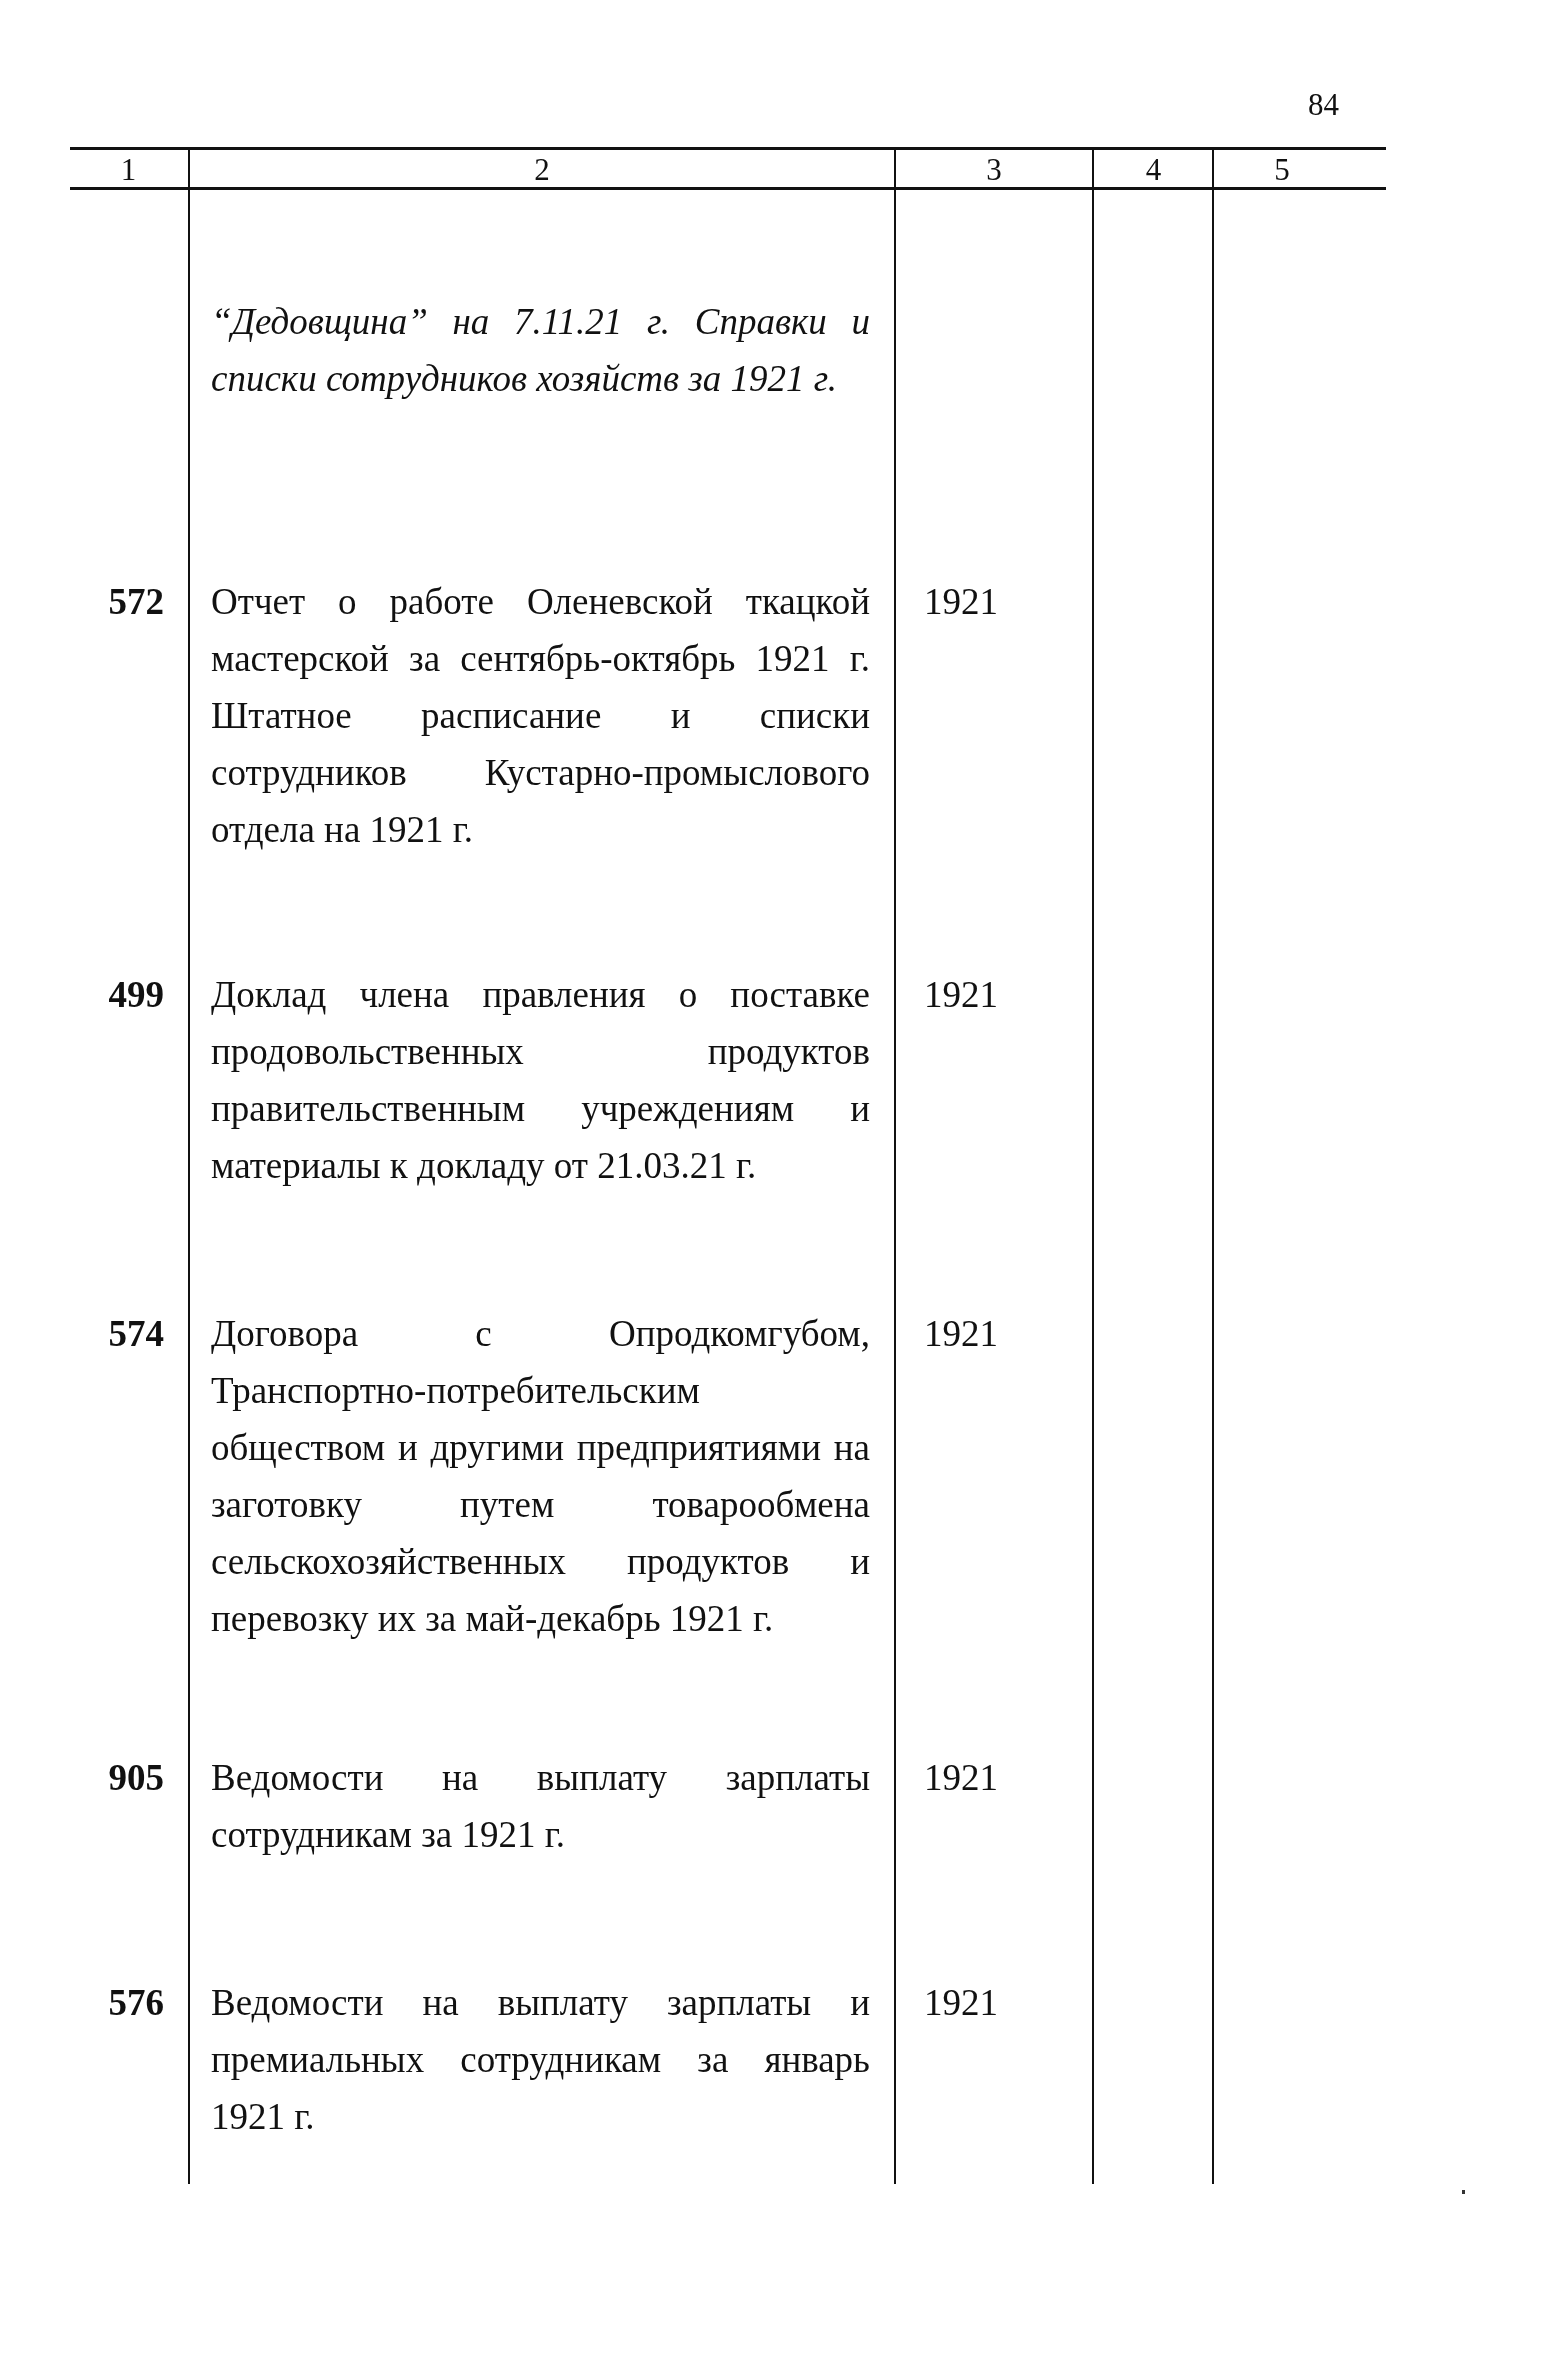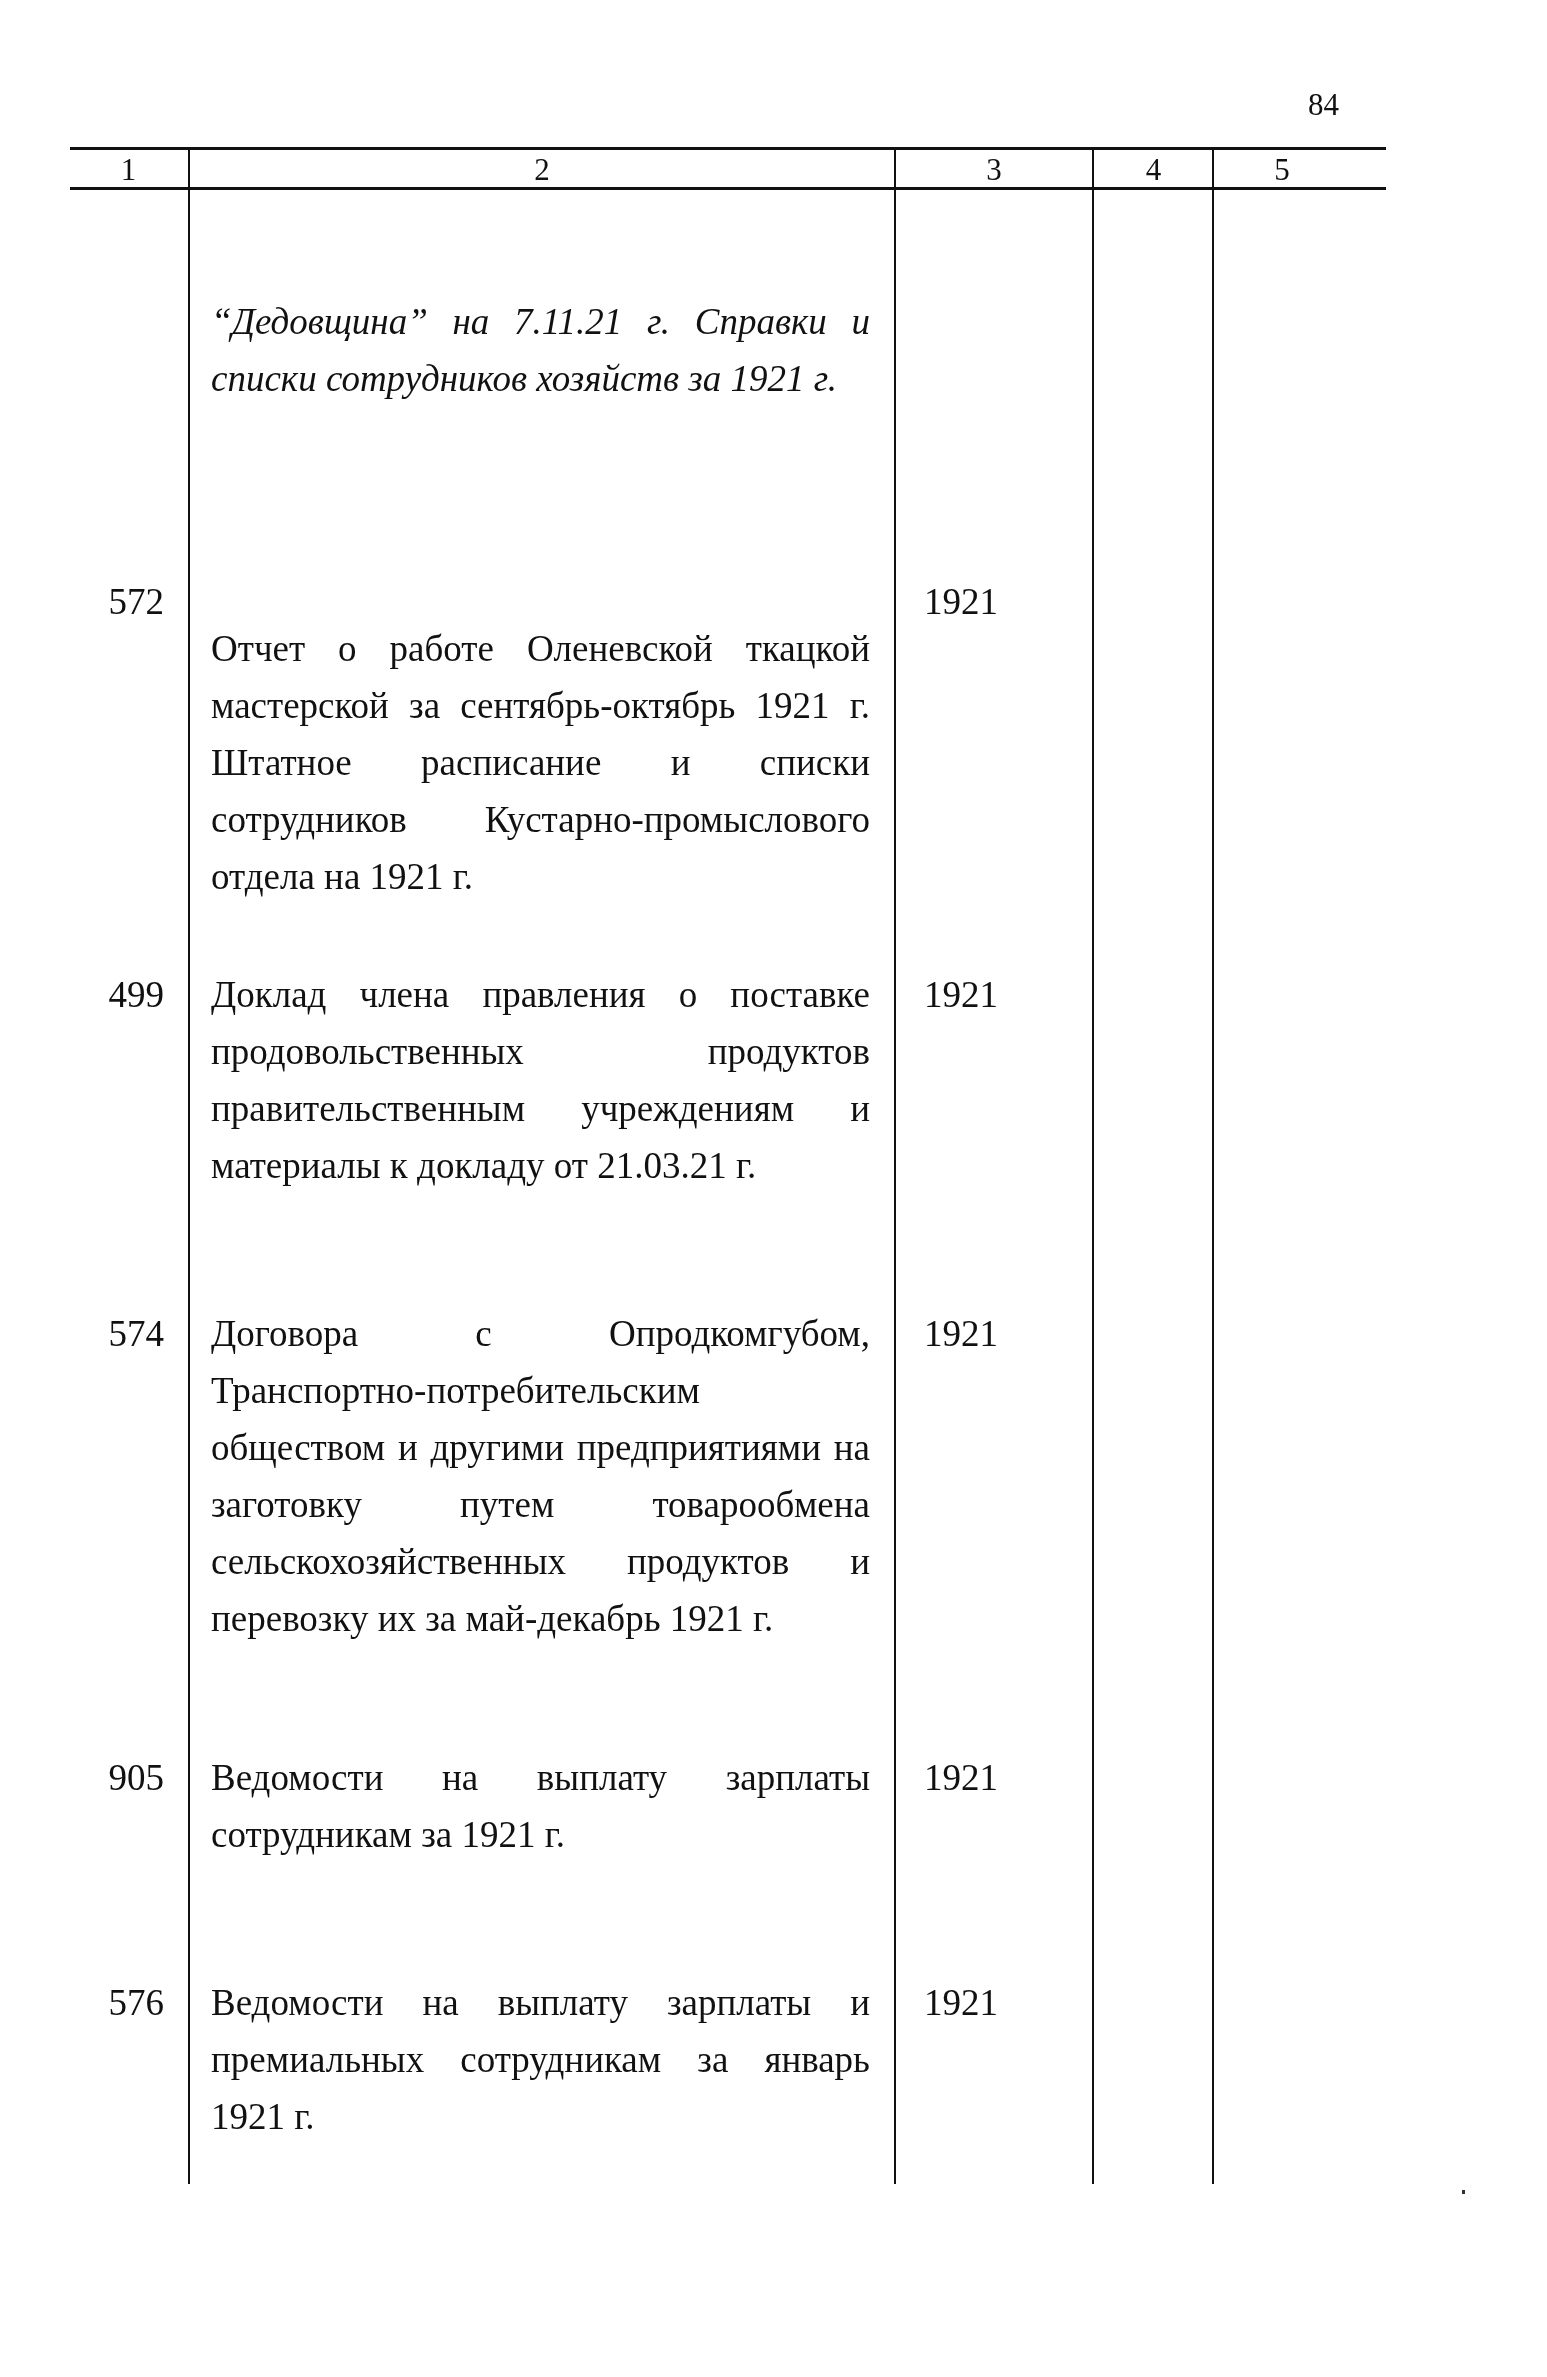--- a/index.html
+++ b/index.html
@@ -3,21 +3,21 @@
 <meta charset="utf-8">
 <style>
   html, body { margin:0; padding:0; background:#fff; }
   body { width:1547px; height:2377px; position:relative; overflow:hidden;
          font-family:"Liberation Serif", "DejaVu Serif", serif; color:#111; }
   .abs { position:absolute; }
   .page-num { left:1308px; top:87px; font-size:31px; }
   .hline { position:absolute; height:2.7px; background:#111; }
   .vline { position:absolute; width:2px; background:#111; }
   .colhead { position:absolute; top:152px; font-size:31px; text-align:center; }
-  .num { position:absolute; width:102px; left:62px; text-align:right; font-size:37px; line-height:57px; }
+  .num { position:absolute; width:102px; left:62px; text-align:right; font-size:37px; line-height:57px;font-weight:bold; }
   .desc { position:absolute; left:211px; width:659px; font-size:37px; line-height:57px;
           text-align:justify; text-align-last:left; }
   .year { position:absolute; left:924px; font-size:37px; line-height:57px; }
   .dot { position:absolute; left:1462px; top:2190px; width:2.7px; height:4.1px; background:#333; }
 </style>
 </head>
 <body>
 
 <div class="abs page-num">84</div>
 
@@ -34,21 +34,21 @@
   <div class="colhead" style="left:70px; width:117px;">1</div>
   <div class="colhead" style="left:190px; width:704px;">2</div>
   <div class="colhead" style="left:896px; width:196px;">3</div>
   <div class="colhead" style="left:1094px; width:119px;">4</div>
   <div class="colhead" style="left:1214px; width:136px;">5</div>
 
   <div class="desc" style="top:293px;font-style:italic;">“Дедовщина” на 7.11.21 г. Справки и списки сотрудников хозяйств за 1921 г.</div>
 
   <div>
     <div class="num" style="top:573px;">572</div>
-    <div class="desc" style="top:573px;margin-top:47px;">Отчет о работе Оленевской ткацкой мастерской за сентябрь-октябрь 1921 г. Штатное расписание и списки сотрудников Кустарно-промыслового отдела на 1921 г.</div>
+    <div class="desc" style="top:573px;">Отчет о работе Оленевской ткацкой мастерской за сентябрь-октябрь 1921 г. Штатное расписание и списки сотрудников Кустарно-промыслового отдела на 1921 г.</div>
     <div class="year" style="top:573px;">1921</div>
   </div>
 
   <div>
     <div class="num" style="top:966px;">499</div>
     <div class="desc" style="top:966px;">Доклад члена правления о поставке продовольственных продуктов правительственным учреждениям и материалы к докладу от 21.03.21 г.</div>
     <div class="year" style="top:966px;">1921</div>
   </div>
 
   <div>

